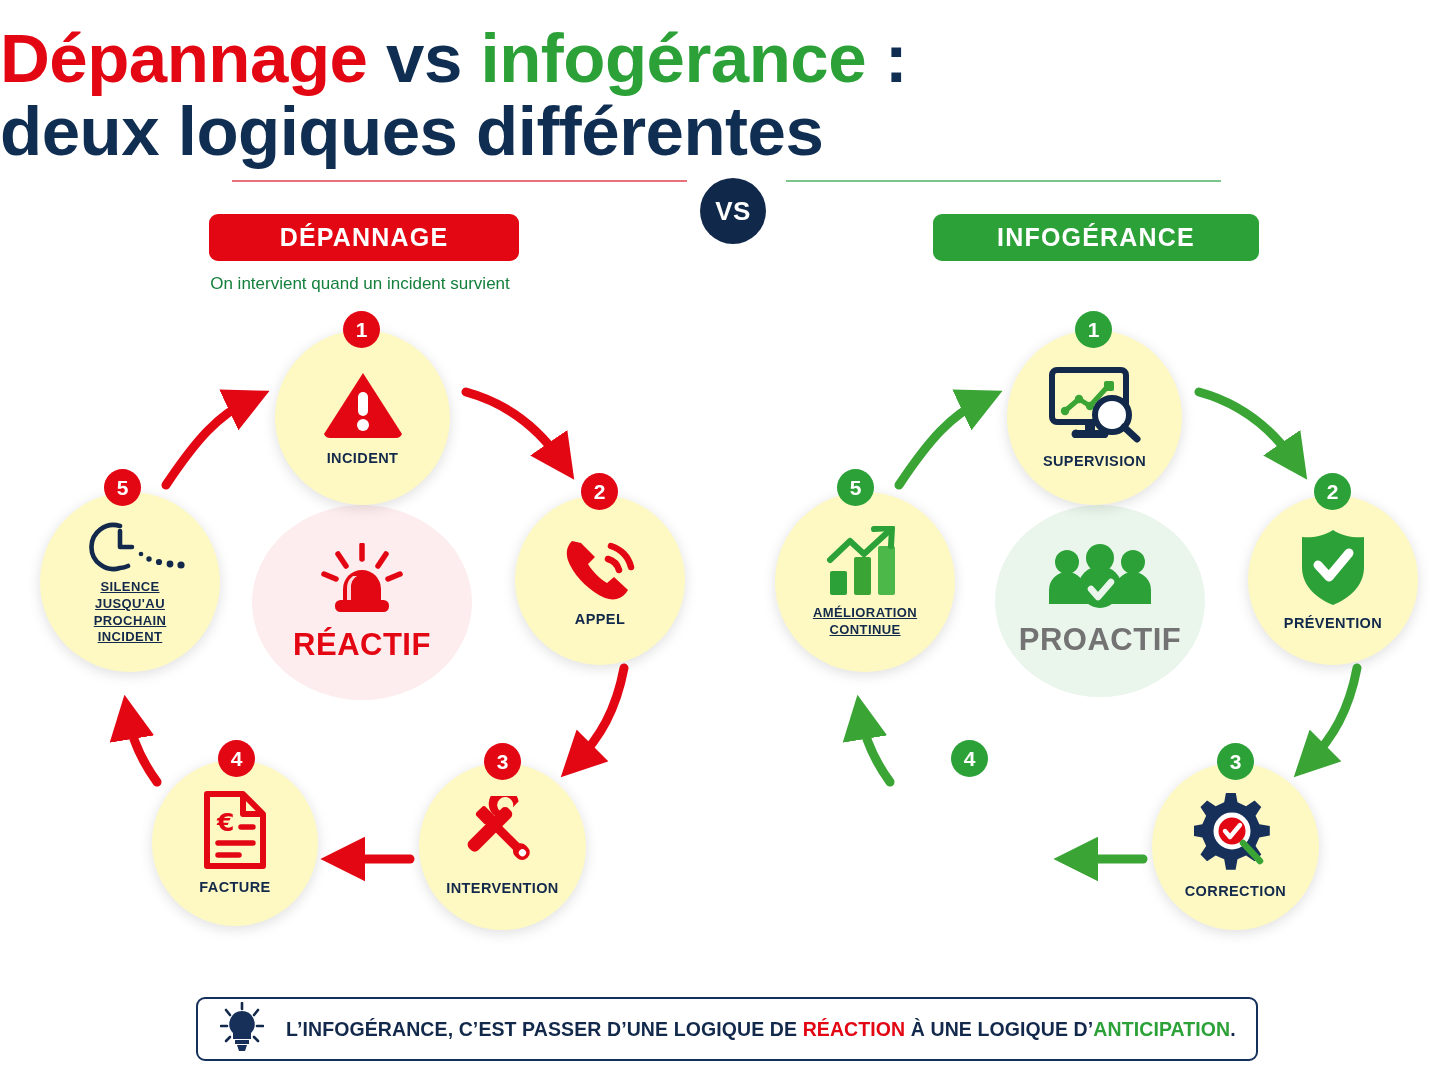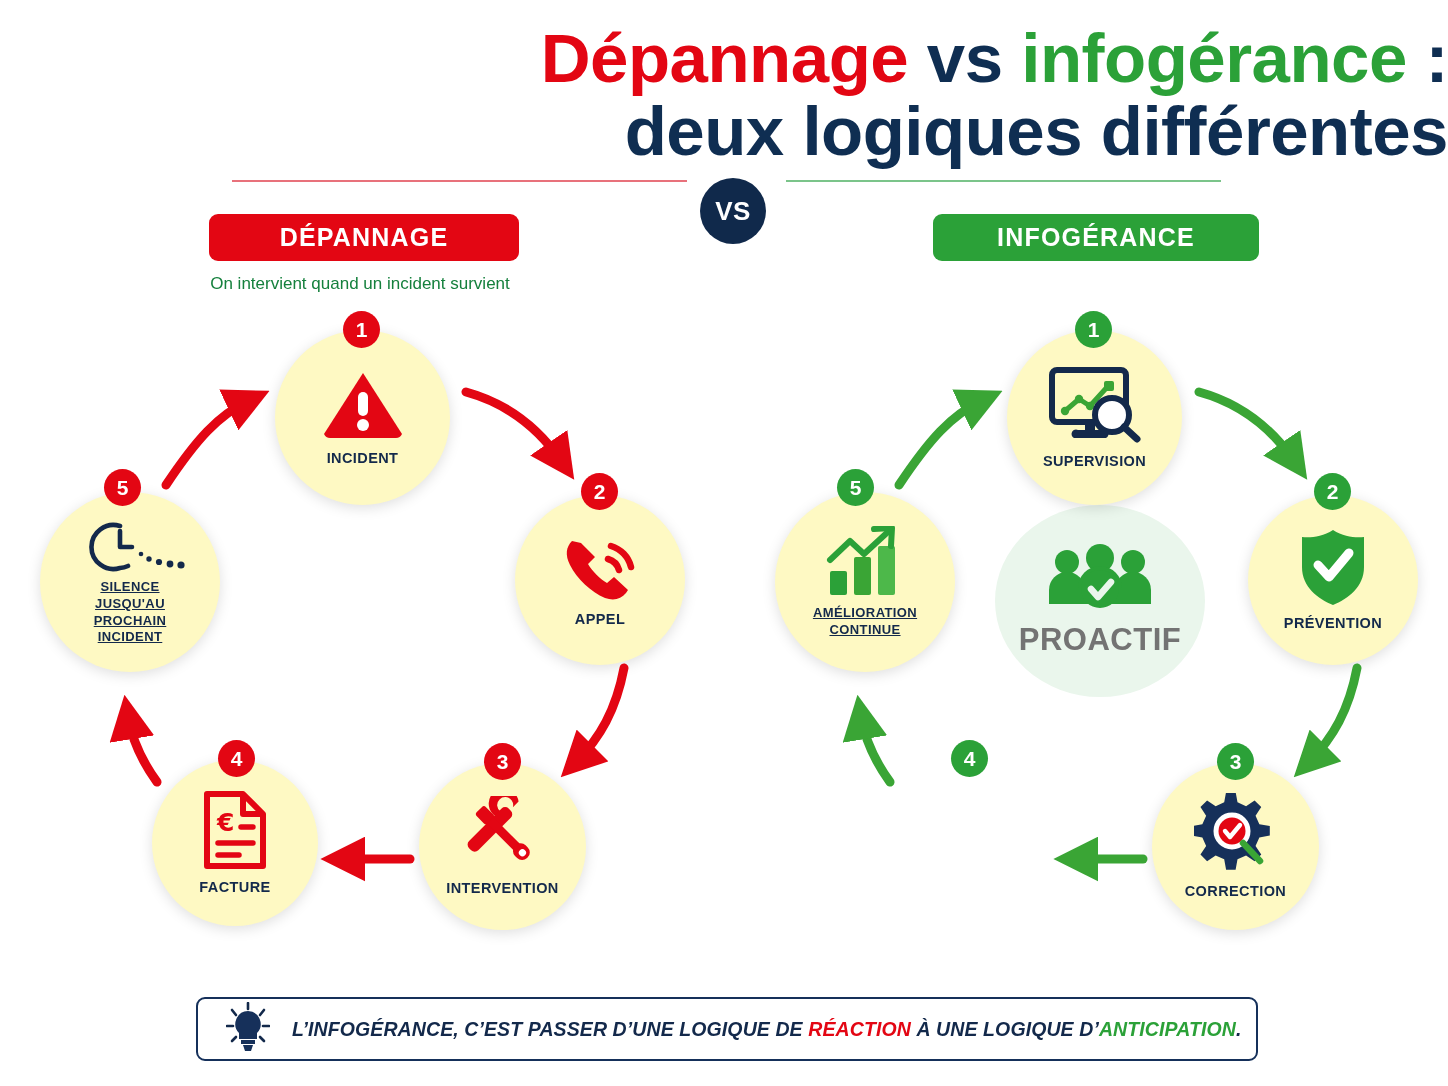--- a/index.html
+++ b/index.html
@@ -5,21 +5,21 @@
   * { box-sizing: border-box; margin: 0; padding: 0; }
   html, body {
     width: 1448px; height: 1086px;
     background: #ffffff;
     font-family: "Liberation Sans", sans-serif;
     overflow: hidden;
   }
   #stage { position: relative; width: 1448px; height: 1086px; background:#fff; }
 
   
-  .title-wrap { position:absolute; top:22px; left:0; width:1448px; text-align:right; }
+  .title-wrap { position:absolute; top:22px; left:0; width:1448px; text-align:left; }
   .title-line { font-size:69px; font-weight:bold; line-height:1.06; letter-spacing:-0.5px; }
   .t-red   { color:#E30613; }
   .t-navy  { color:#0F2E52; }
   .t-green { color:#2BA138; }
 
   
   .rule { position:absolute; height:2px; top:180px; }
   .rule.left  { left:232px;  width:455px; background:#E8717B; }
   .rule.right { left:786px;  width:435px; background:#7BC48A; }
   .vs-badge {
@@ -78,21 +78,21 @@
   .center.react .ctxt { color:#E30613; }
   .center.pro   .ctxt { color:#737373; }
 
   
   .arrows { position:absolute; left:0; top:0; width:1448px; height:1086px; pointer-events:none; z-index:4; }
 
   
   .footer {
     position:absolute; left:196px; top:997px; width:1062px; height:64px;
     border:2px solid #15305A; border-radius:9px; background:#fff;
-    display:flex; align-items:center; padding-left:28px; gap:22px;font-style:italic;
+    display:flex; align-items:center; padding-left:22px; gap:22px;
   }
   .footer-text {
     font-size:19.5px; font-weight:bold; color:#13294B; letter-spacing:0.1px;
   }
   .footer-text .r { color:#E30613; }
   .footer-text .g { color:#2BA138; }
 </style>
 </head>
 <body>
 
@@ -129,20 +129,37 @@
     <path d="M410,859 C388,859 365,859 342,859" stroke="#E30613" stroke-width="9" fill="none" stroke-linecap="round" marker-end="url(#ar)"></path>
     <path d="M157,782 C141,760 132,740 128,716" stroke="#E30613" stroke-width="9" fill="none" stroke-linecap="round" marker-end="url(#ar)"></path>
 
     <path d="M899,485 C929,440 951,415 983,400" stroke="#3AA535" stroke-width="9" fill="none" stroke-linecap="round" marker-end="url(#ag)"></path>
     <path d="M1199,392 C1243,404 1273,430 1295,462" stroke="#3AA535" stroke-width="9" fill="none" stroke-linecap="round" marker-end="url(#ag)"></path>
     <path d="M1357,668 C1349,710 1333,738 1309,762" stroke="#3AA535" stroke-width="9" fill="none" stroke-linecap="round" marker-end="url(#ag)"></path>
     <path d="M1143,859 C1121,859 1098,859 1075,859" stroke="#3AA535" stroke-width="9" fill="none" stroke-linecap="round" marker-end="url(#ag)"></path>
     <path d="M890,782 C874,760 865,740 861,716" stroke="#3AA535" stroke-width="9" fill="none" stroke-linecap="round" marker-end="url(#ag)"></path>
   </svg>
 
+  <div class="center react">
+    <span class="ico">
+      <svg width="86" height="72" viewBox="0 0 86 72">
+        <g stroke="#E30613" stroke-width="5.5" stroke-linecap="round">
+          <line x1="43" y1="2" x2="43" y2="16"></line>
+          <line x1="19" y1="11" x2="27" y2="23"></line>
+          <line x1="67" y1="11" x2="59" y2="23"></line>
+          <line x1="5" y1="31" x2="17" y2="36"></line>
+          <line x1="81" y1="31" x2="69" y2="36"></line>
+        </g>
+        <path d="M24,57 L24,46 A19,19 0 0 1 62,46 L62,57 Z" fill="#E30613"></path>
+        <path d="M32,57 L32,46 A11,13 0 0 1 38,33 L34,33 A14,15 0 0 0 28,46 L28,57 Z" fill="#ffffff" opacity="0.85"></path>
+        <rect x="16" y="57" width="54" height="12" rx="5.5" fill="#E30613"></rect>
+      </svg>
+    </span>
+    <span class="ctxt">RÉACTIF</span>
+  </div>
 
   <div class="center pro">
     <span class="ico">
       <svg width="108" height="66" viewBox="0 0 108 66">
         <circle cx="21" cy="18" r="12" fill="#2BA138"></circle>
         <path d="M3,60 L3,46 A18,18 0 0 1 39,46 L39,60 Z" fill="#2BA138"></path>
         <circle cx="87" cy="18" r="12" fill="#2BA138"></circle>
         <path d="M69,60 L69,46 A18,18 0 0 1 105,46 L105,60 Z" fill="#2BA138"></path>
         <circle cx="54" cy="14" r="14" fill="#2BA138"></circle>
         <path d="M32,60 L32,44 A22,22 0 0 1 76,44 L76,60 Z" fill="#2BA138"></path>

